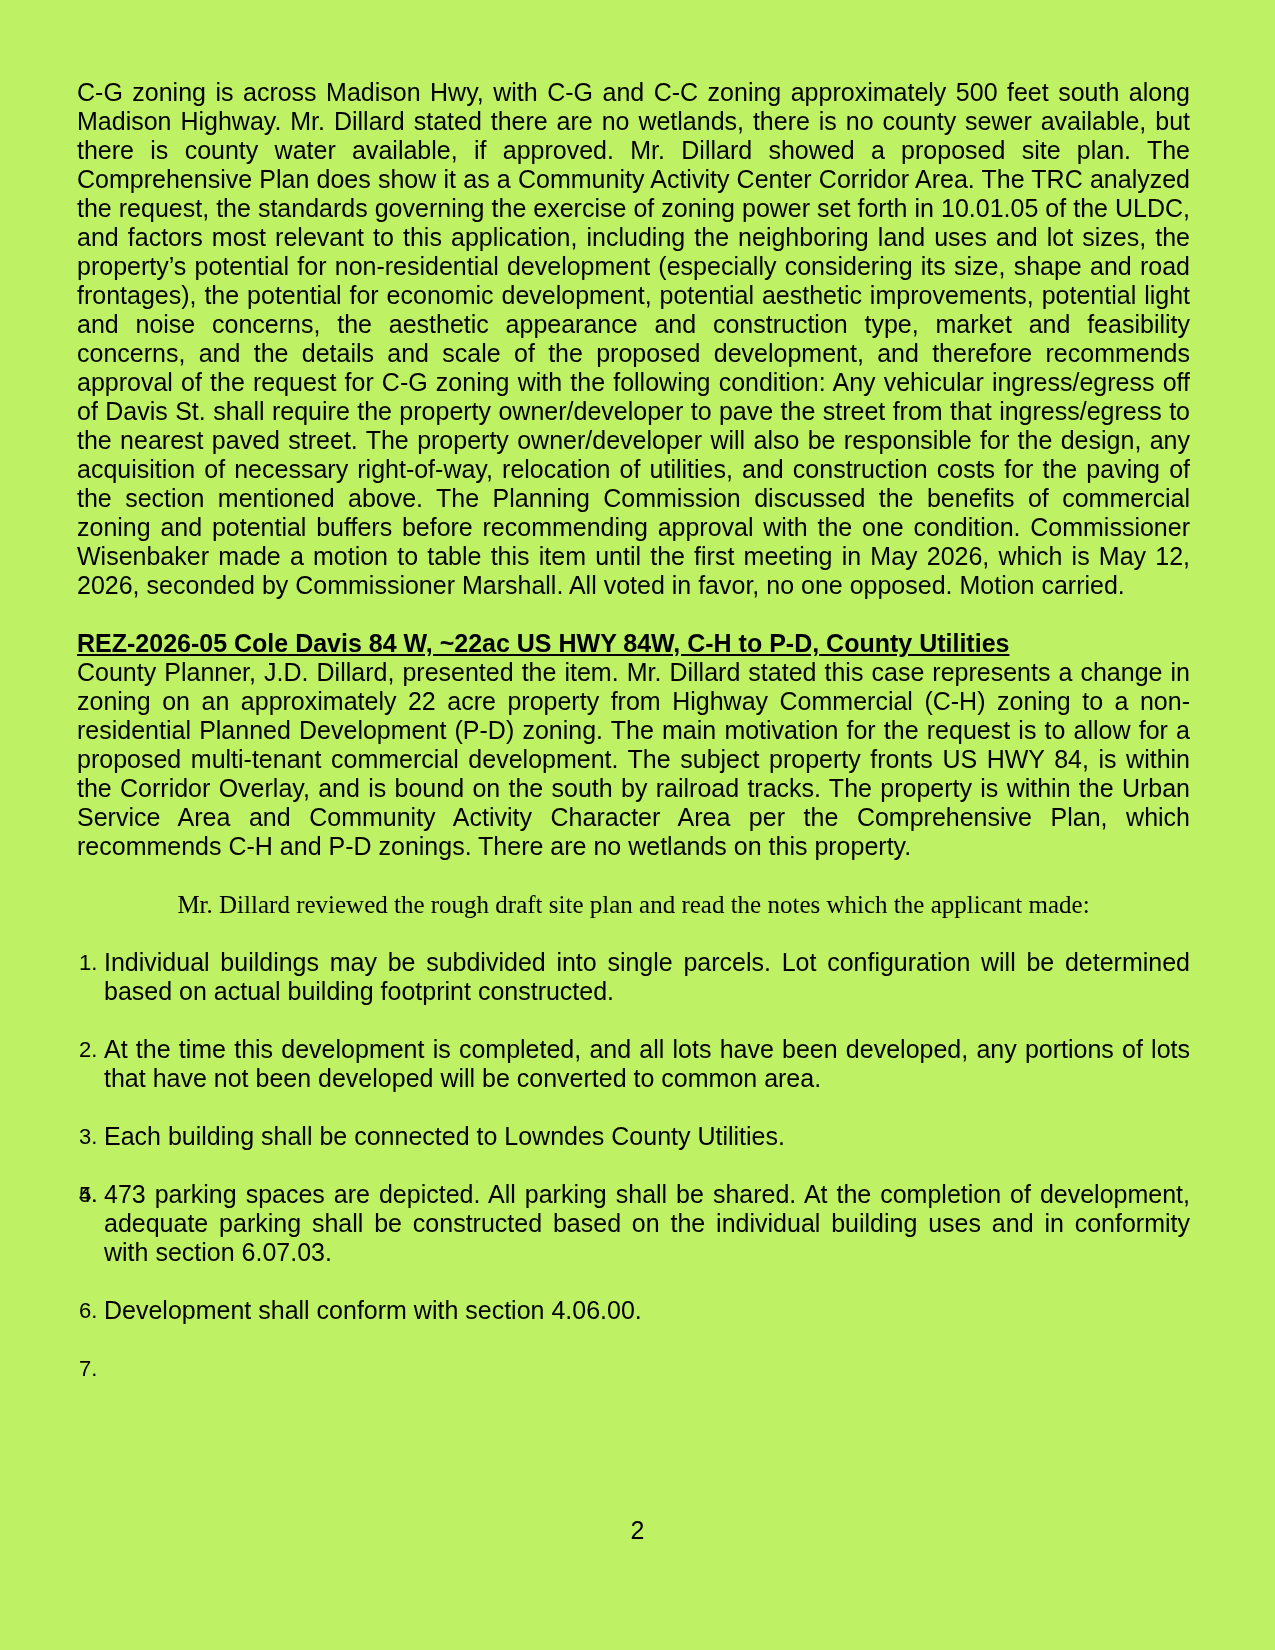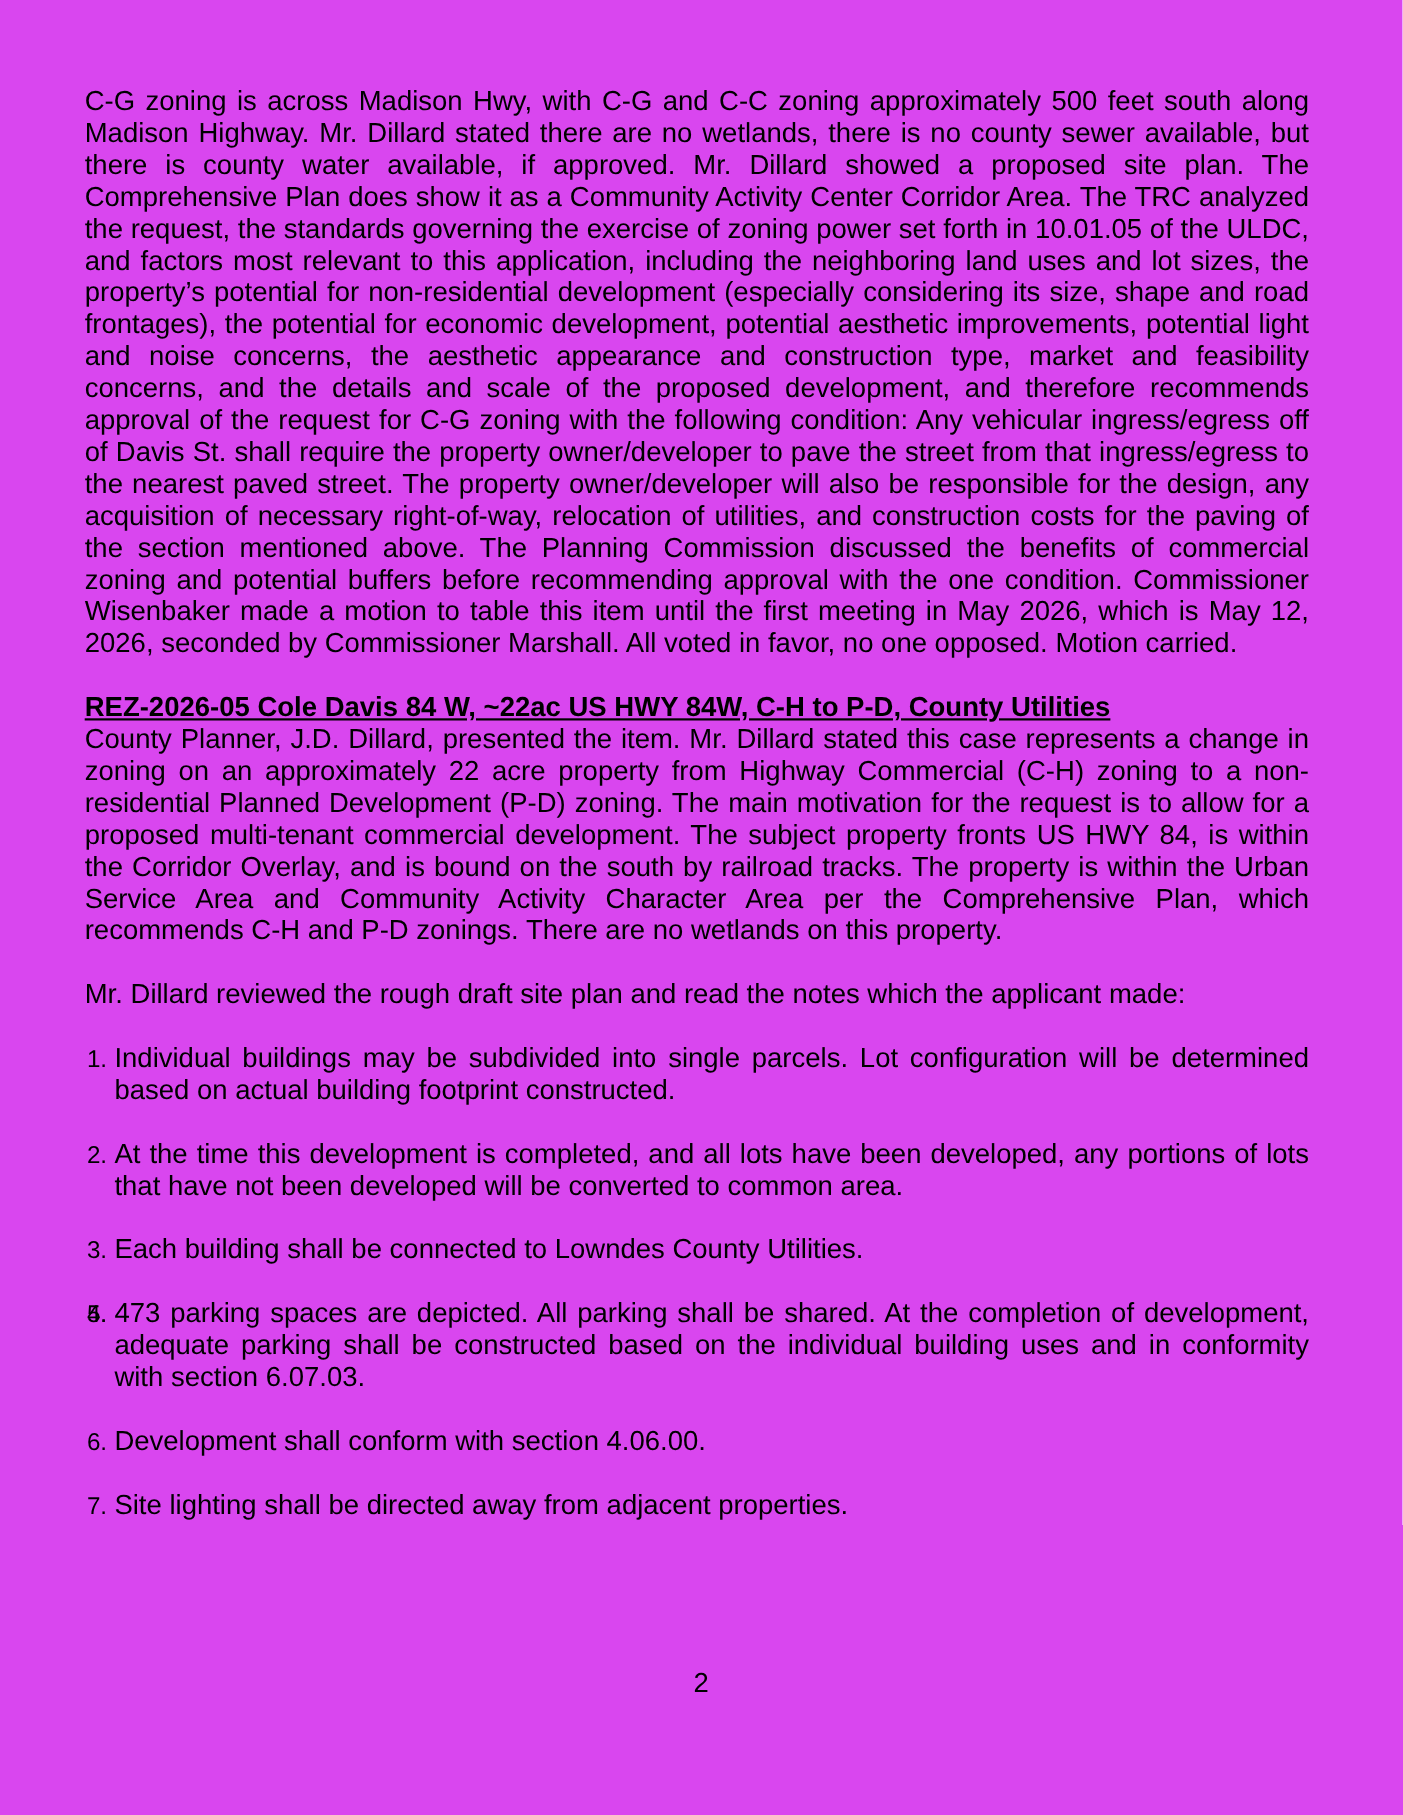--- a/index.html
+++ b/index.html
@@ -5,21 +5,21 @@
   html, body {
     margin: 0;
     padding: 0;
     background: #ffffff;
   }
   .page {
     position: relative;
     width: 1275px;
     height: 1650px;
     box-sizing: border-box;
-    background: #d946ef;
+    background: #bef264;
     color: #000000;
     font-family: "Liberation Sans", sans-serif;
     font-size: 25px;
     line-height: 29px;
     padding: 78px 85px 0 77px;
     overflow: hidden;
   }
   .para {
     margin: 0;
     text-align: justify;
@@ -30,21 +30,22 @@
   .heading {
     margin: 0;
     font-size: 25px;
     font-weight: bold;
     line-height: 29px;
     text-align: left;
     text-decoration: underline;
   }
   .intro {
     margin: 29px 0 0 0;
-    text-align: left;
+    text-align: center;
+    font-family: Liberation Serif, serif;
   }
   .notes-list {
     margin: 0;
     padding: 0;
     list-style: none;
   }
   .note {
     position: relative;
     margin: 29px 0 0 0;
     padding-left: 27px;
@@ -107,20 +108,19 @@
       <span>473 parking spaces are depicted. All parking shall be shared. At the completion of development, adequate parking shall be constructed based on the individual building uses and in conformity with section 6.07.03.</span>
     </div>
 
     <div class="note">
       <span class="num">6.</span>
       <span>Development shall conform with section 4.06.00.</span>
     </div>
 
     <div class="note">
       <span class="num">7.</span>
-      <span>Site lighting shall be directed away from adjacent properties.</span>
     </div>
 
   </div>
 
   <div class="page-footer">2</div>
 
 </div>
 
 </body></html>

